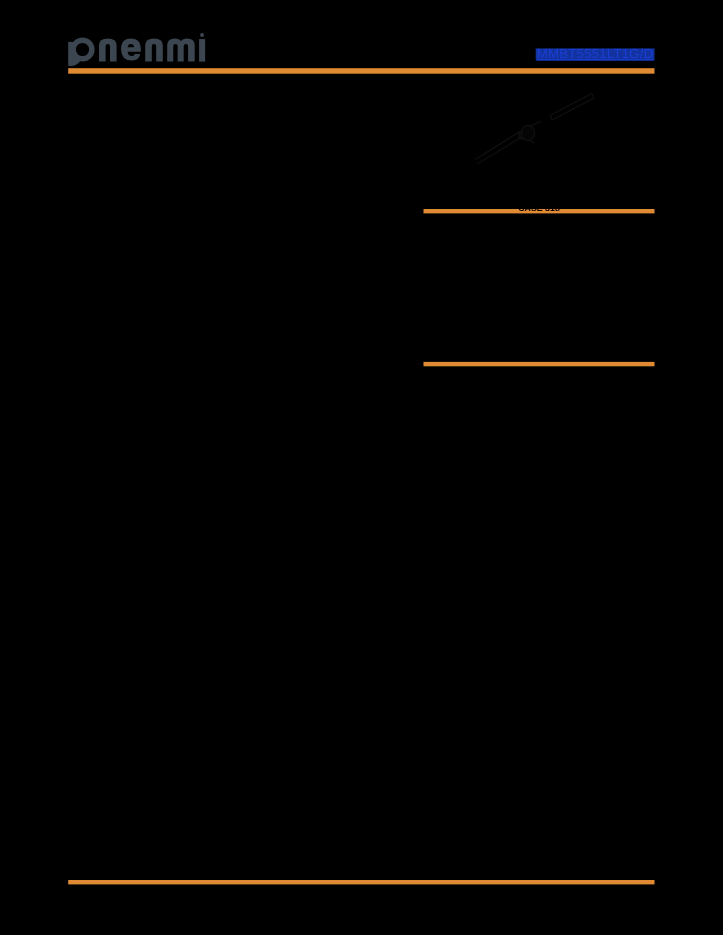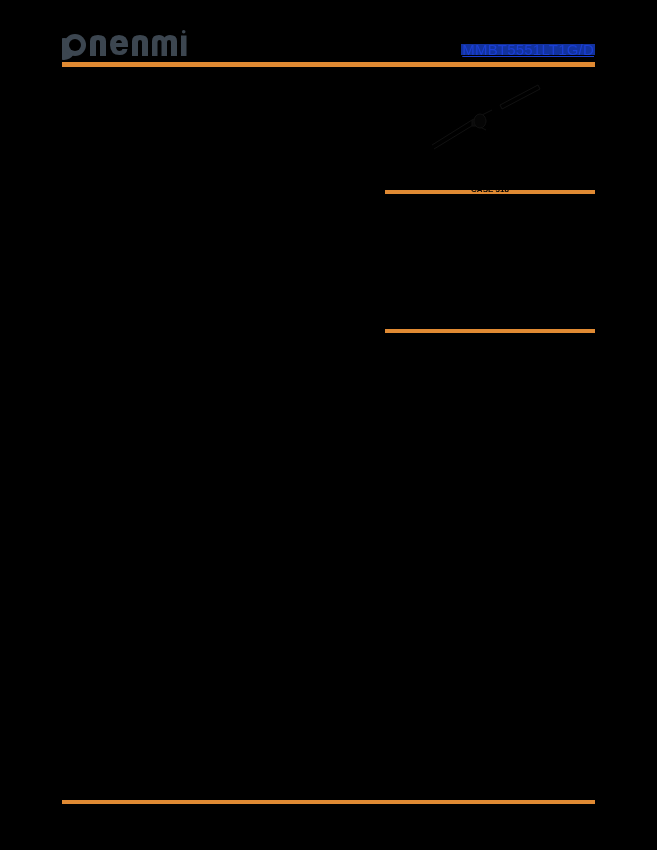--- a/index.html
+++ b/index.html
@@ -29,21 +29,21 @@
     height: 30px;
   }
   .logo svg { display: block; }
 
   .doc-link {
     position: absolute;
     right: 62px;
     top: 44px;
     color: #1b3fd4;
     background: #12329f;
-    font-size: 15px;
+    font-size: 12px;
     line-height: 11px;
     letter-spacing: .2px;
     text-decoration: underline;
     padding: 0 1px;
     white-space: nowrap;
   }
 
   .rule {
     position: absolute;
     background: #e08a33;

